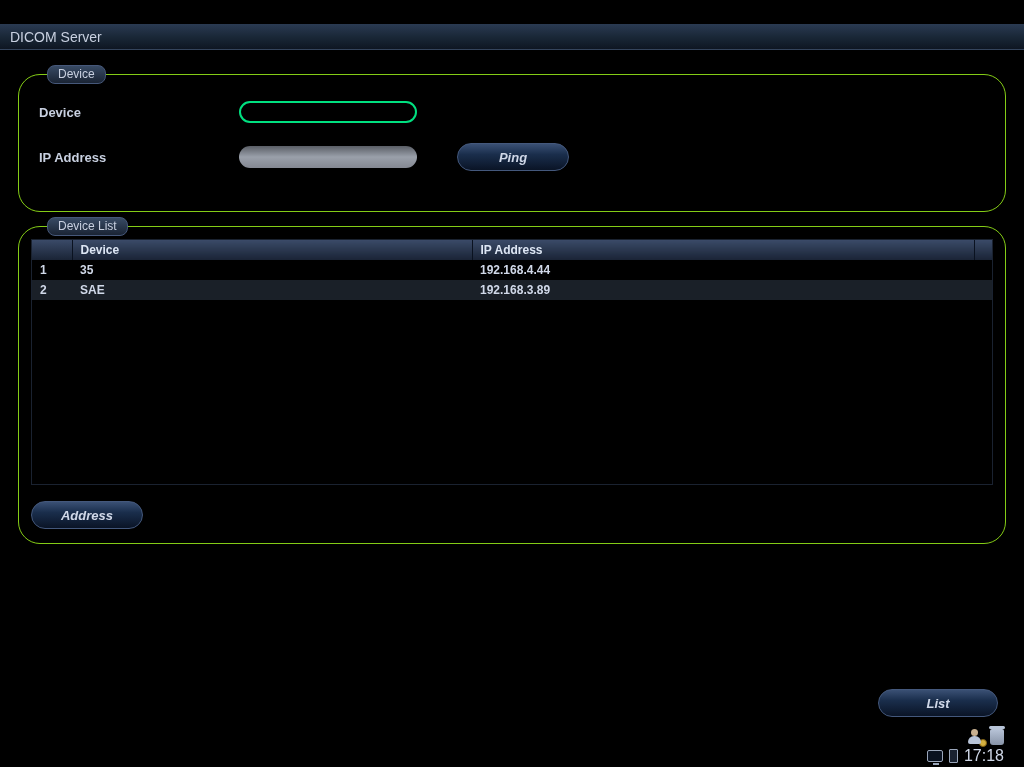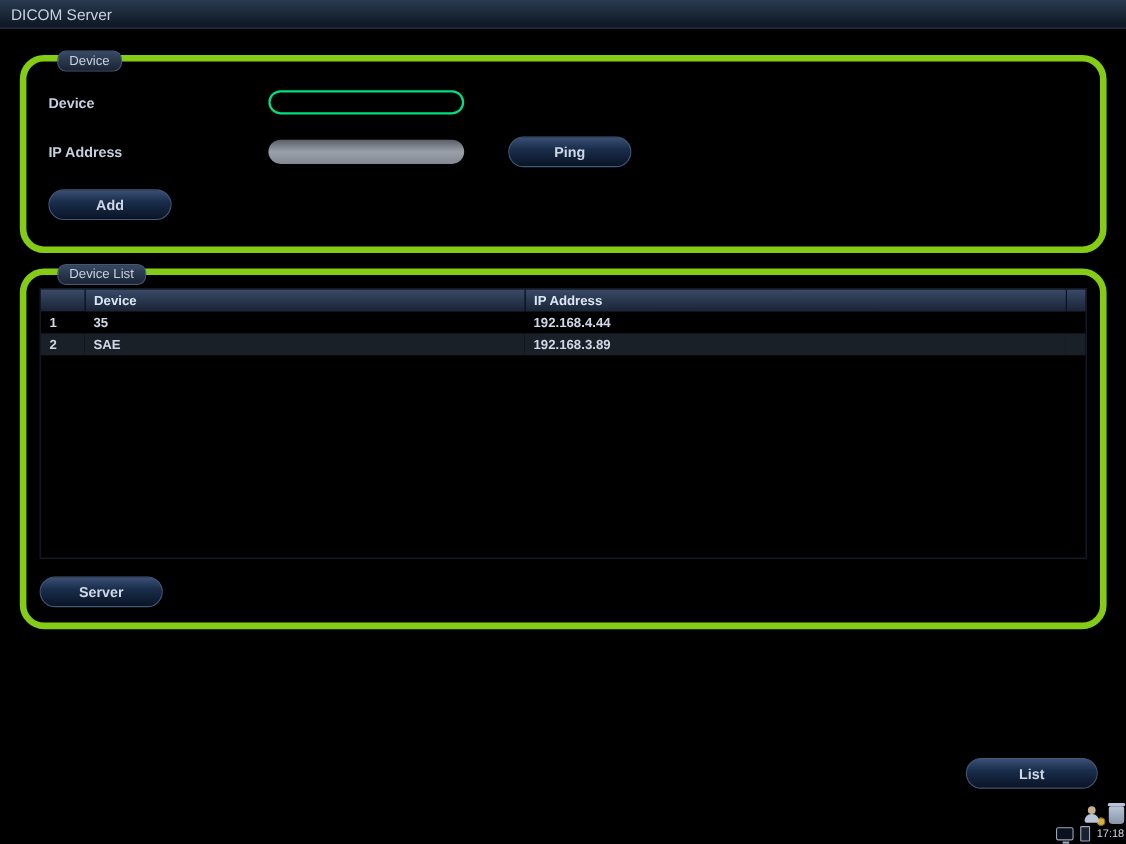--- a/index.html
+++ b/index.html
@@ -11,28 +11,29 @@
     overflow: hidden;
   }
   .titlebar {
     height: 26px;
     background: linear-gradient(to bottom, #2a3a52 0%, #1a2838 50%, #0e1622 100%);
     border-bottom: 1px solid #34445c;
     display: flex; align-items: center;
     padding-left: 10px;
     font-size: 14px;
     color: #c8d0e0;
+    margin-top: 24px;
   }
   .content {
     position: relative;
     padding: 10px 18px 0 18px;
   }
   .group {
     position: relative;
-    border: 6px solid #84cc16;
+    border: 1px solid #84cc16;
     border-radius: 22px;
     padding: 26px 20px 20px 20px;
     margin-top: 14px;
   }
   .group-legend {
     position: absolute;
     top: -10px; left: 28px;
     background: linear-gradient(to bottom, #384a64, #1a2434);
     border: 1px solid #46587a;
     border-radius: 8px;
@@ -75,21 +76,21 @@
     border: 1px solid #44587c;
     color: #d0d8e8;
     font-size: 13px;
     font-weight: bold;
     cursor: pointer;
     box-shadow: 0 1px 3px rgba(0,0,0,0.6);
     padding: 0 26px;
     min-width: 104px;
     text-align: center;
   }
-  .btn.wide { min-width: 112px; }
+  .btn.wide { min-width: 112px; font-style: italic; }
   .ping-wrap { margin-left: 40px; }
   .add-wrap { margin-top: 0px; margin-bottom: 4px; }
 
   .group.list { padding: 12px 12px 14px 12px; }
   .table {
     width: 100%;
     border-collapse: collapse;
     font-size: 12px;
   }
   .table thead th {
@@ -118,24 +119,24 @@
     overflow: hidden;
   }
   .delete-row { margin-top: 16px; }
 
   .exit-wrap {
     position: absolute;
     right: 26px; bottom: 50px;
   }
   .statusbar {
     position: absolute;
-    right: 2px; bottom: 2px;
+    right: 20px; bottom: 2px;
     display: flex; align-items: flex-end;
     gap: 8px;
-    font-size: 10px;
+    font-size: 16px;
     color: #d0d8e8;
   }
   .icon { display:inline-block; }
   .icon-user {
     width:16px; height:16px; position:relative;
   }
   .icon-user::before{
     content:""; position:absolute; left:3px; top:0;
     width:7px; height:7px; border-radius:50%;
     background:#c8b090;
@@ -191,23 +192,20 @@
     </div>
 
     <div class="form-row">
       <div class="form-label">IP Address</div>
       <input class="text-in" type="text" value="" style="">
       <div class="ping-wrap">
         <div class="btn wide">Ping</div>
       </div>
     </div>
 
-    <div class="add-wrap">
-      <div class="btn wide">Add</div>
-    </div>
   </div>
 
   <div class="group list">
     <div class="group-legend">Device List</div>
 
     <div class="list-body">
       <table class="table">
         <thead>
           <tr>
             <th class="idx"></th>
@@ -227,21 +225,21 @@
               <td>2</td>
               <td>SAE</td>
               <td>192.168.3.89</td>
               <td></td>
             </tr>
           </tbody>
       </table>
     </div>
 
     <div class="delete-row">
-      <div class="btn wide">Server</div>
+      <div class="btn wide">Address</div>
     </div>
   </div>
 
 </div>
 
 <div class="exit-wrap">
   <div class="btn wide" style="min-width:120px">List</div>
 </div>
 
 <div class="statusbar">

